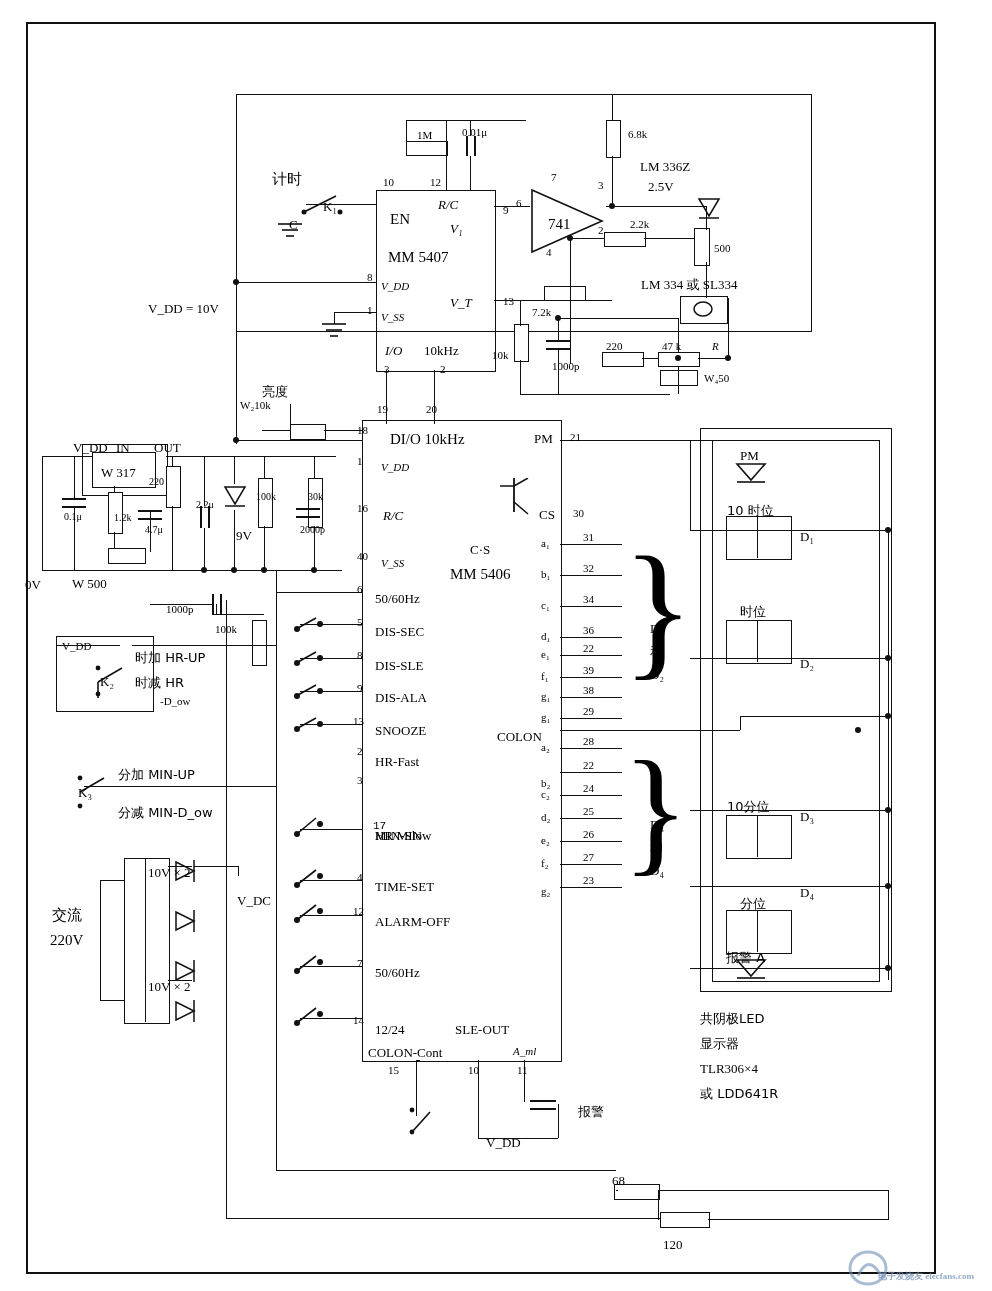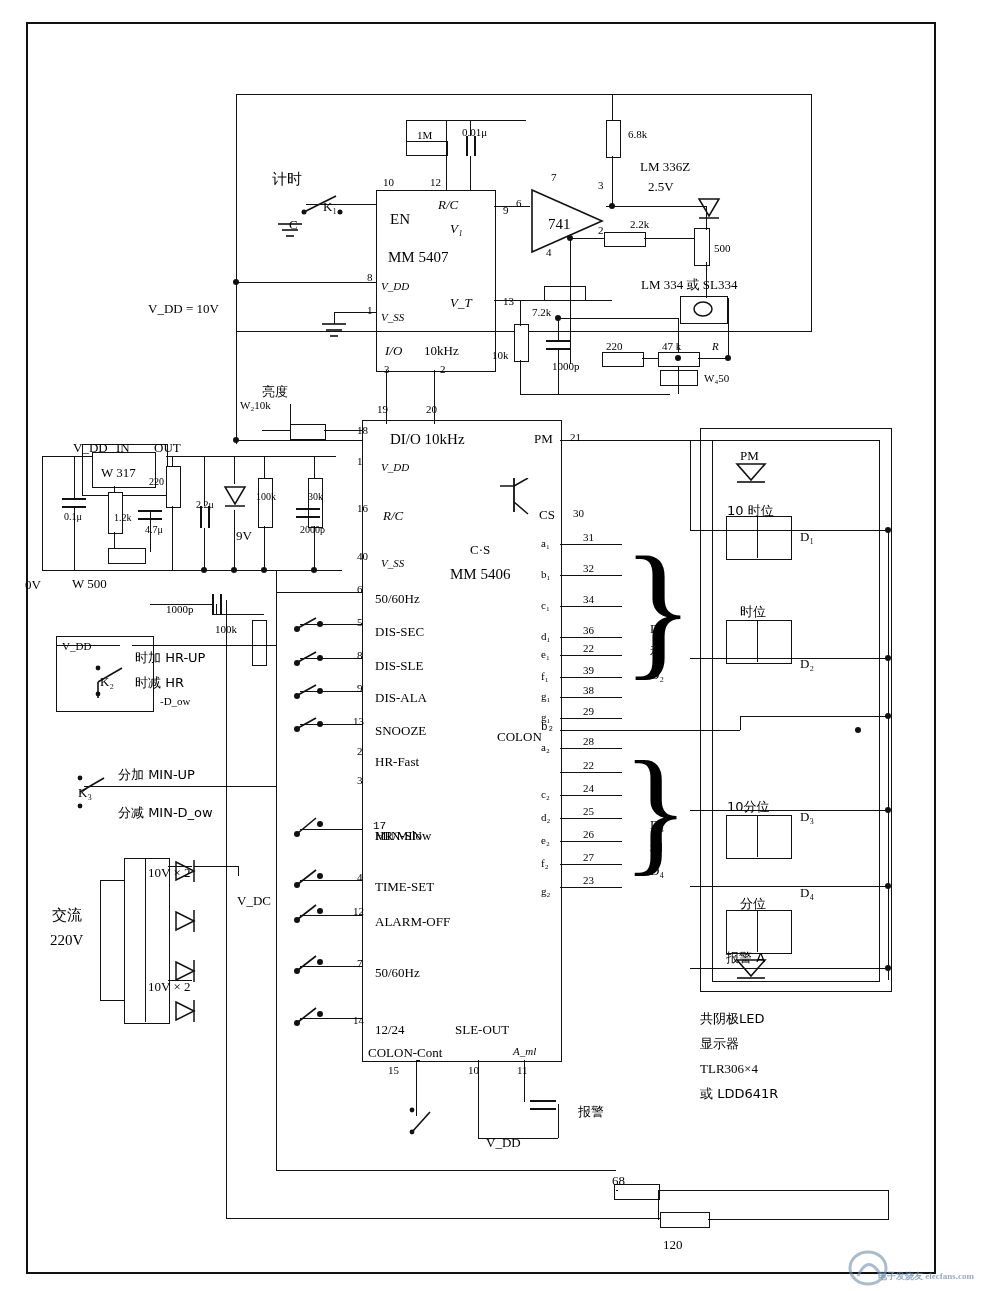--- a/index.html
+++ b/index.html
@@ -303,21 +303,21 @@
       <div class="lbl small" style="left: 583px; top: 685px;">38</div>
       <div class="h" style="left: 560px; top: 697px; width: 62px;"></div>
       <div class="lbl small" style="left: 541px; top: 712px;">g₁</div>
       <div class="lbl small" style="left: 583px; top: 706px;">29</div>
       <div class="h" style="left: 560px; top: 718px; width: 62px;"></div>
     </div>
   <div id="pins-lower">
       <div class="lbl small" style="left: 541px; top: 742px;">a₂</div>
       <div class="lbl small" style="left: 583px; top: 736px;">28</div>
       <div class="h" style="left: 560px; top: 748px; width: 62px;"></div>
-      <div class="lbl small" style="left: 541px; top: 722px; font-family: Liberation Mono, monospace;">b₂</div>
+      <div class="lbl small" style="left: 541px; top: 778px;">b₂</div>
       <div class="lbl small" style="left: 583px; top: 760px;">22</div>
       <div class="h" style="left: 560px; top: 772px; width: 62px;"></div>
       <div class="lbl small" style="left: 541px; top: 789px;">c₂</div>
       <div class="lbl small" style="left: 583px; top: 783px;">24</div>
       <div class="h" style="left: 560px; top: 795px; width: 62px;"></div>
       <div class="lbl small" style="left: 541px; top: 812px;">d₂</div>
       <div class="lbl small" style="left: 583px; top: 806px;">25</div>
       <div class="h" style="left: 560px; top: 818px; width: 62px;"></div>
       <div class="lbl small" style="left: 541px; top: 835px;">e₂</div>
       <div class="lbl small" style="left: 583px; top: 829px;">26</div>

